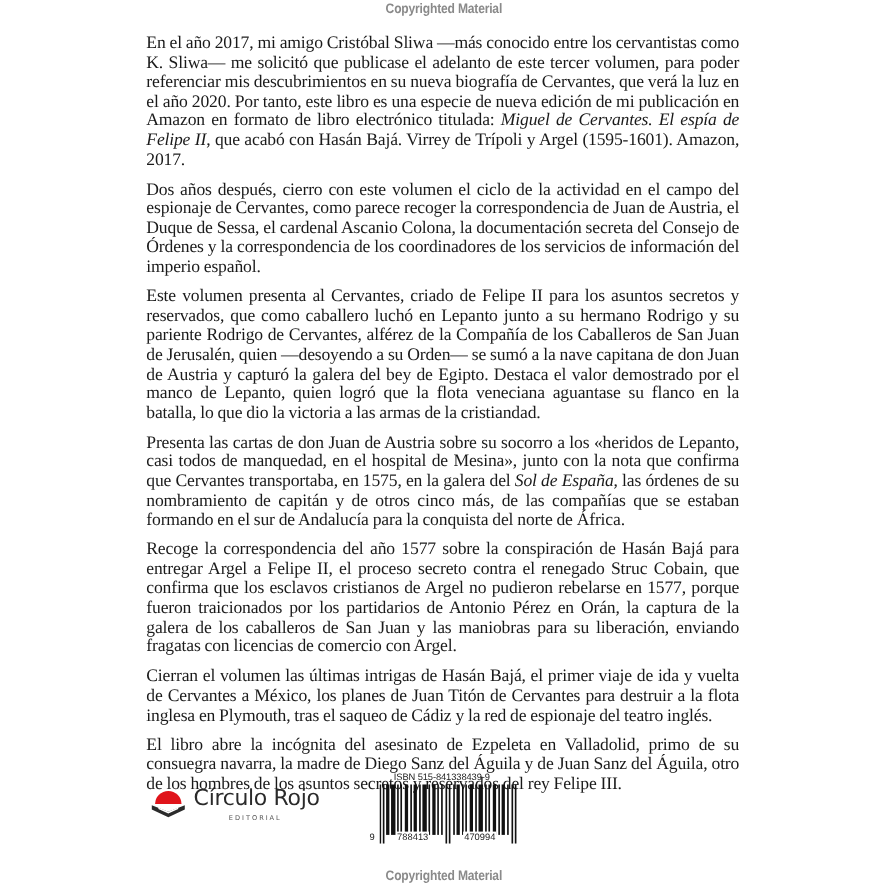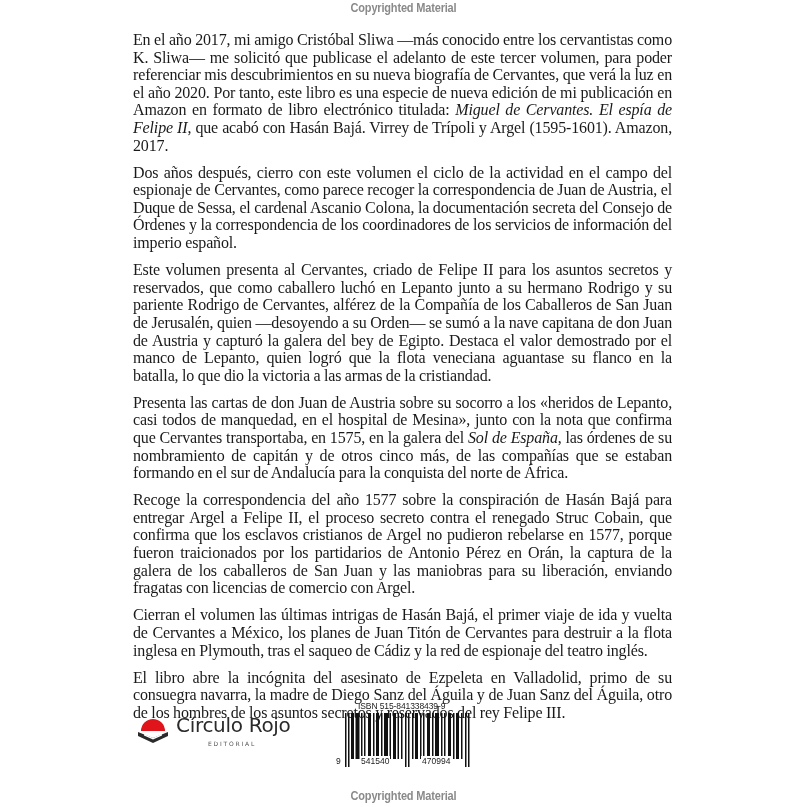--- a/index.html
+++ b/index.html
@@ -173,17 +173,17 @@
       <rect x="99" y="0" width="1.5" height="46"></rect>
       <rect x="103" y="0" width="3" height="46"></rect>
       <rect x="108" y="0" width="1.5" height="46"></rect>
       <rect x="111" y="0" width="3" height="46"></rect>
       <rect x="116" y="0" width="1.5" height="46"></rect>
       <rect x="120" y="0" width="1.5" height="54"></rect>
       <rect x="123" y="0" width="1.5" height="54"></rect>
     </g>
   </svg>
   <span class="digit" style="left:2px;">9</span>
-  <span class="digit" style="left:27px;">541540</span>
+  <span class="digit" style="left:27px;">788413</span>
   <span class="digit" style="left:88px;">470994</span>
 </div>
 
 <div class="watermark bottom">Copyrighted Material</div>
 
 </body></html>

